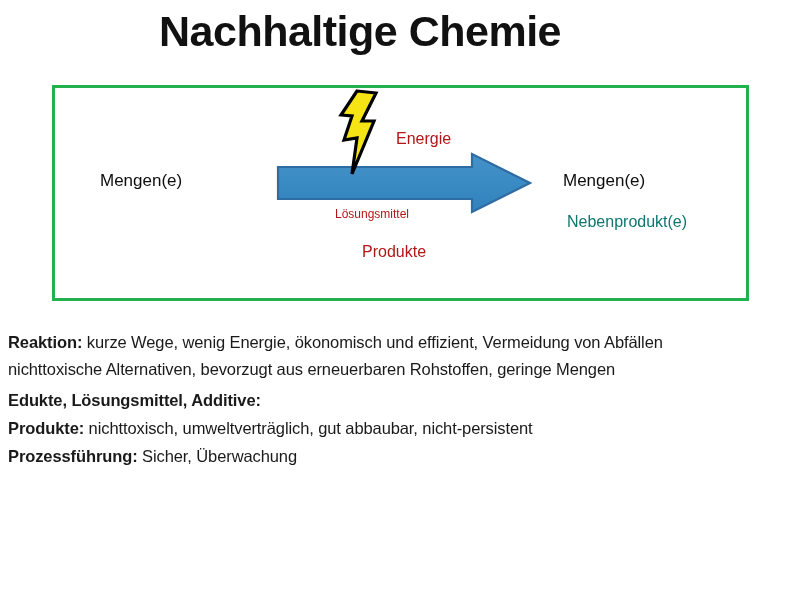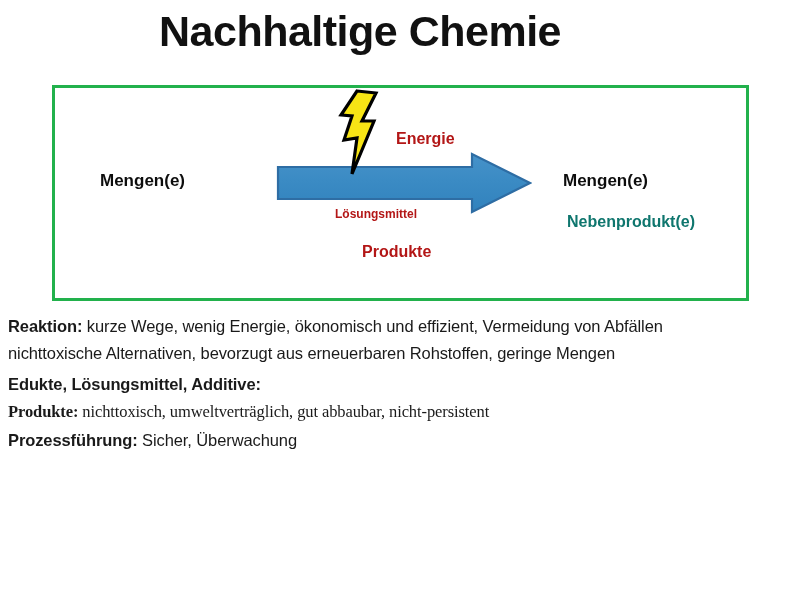--- a/index.html
+++ b/index.html
@@ -41,21 +41,21 @@
     width: 697px;
     height: 216px;
     border: 3px solid #22b14c;
     background: #ffffff;
     box-sizing: border-box;
   }
 
   .diag-label {
     position: absolute;
     white-space: nowrap;
-    font-weight: bold;
+    font-weight: normal;
     line-height: 1;
   }
 
   #label-edukte {
     left: 100px;
     top: 172px;
     font-size: 17px;
     color: #0d0d0d;
   }
   #label-produkte {
@@ -117,24 +117,24 @@
   .note-line {
     font-size: 16.5px;
     line-height: 1.0;
     color: #1a1a1a;
     white-space: nowrap;
     letter-spacing: -0.1px;
   }
   .note-line .lead {
     font-weight: bold;
   }
-  #note-0 { margin-top: 0px; }
+  #note-0 { margin-top: 16px; }
   #note-1 { margin-top: 15px; }
   #note-2 { margin-top: 10px; }
-  #note-3 { margin-top: 11px; font-family: Liberation Serif, serif; }
+  #note-3 { margin-top: 11px; }
   #note-4 { margin-top: 12px; }
 </style>
 </head>
 <body>
 
 <div id="slide-title">Nachhaltige Chemie</div>
 
 <div id="diagram-box"></div>
 
 <svg id="reaction-arrow" viewBox="0 0 256 62" preserveAspectRatio="none">

